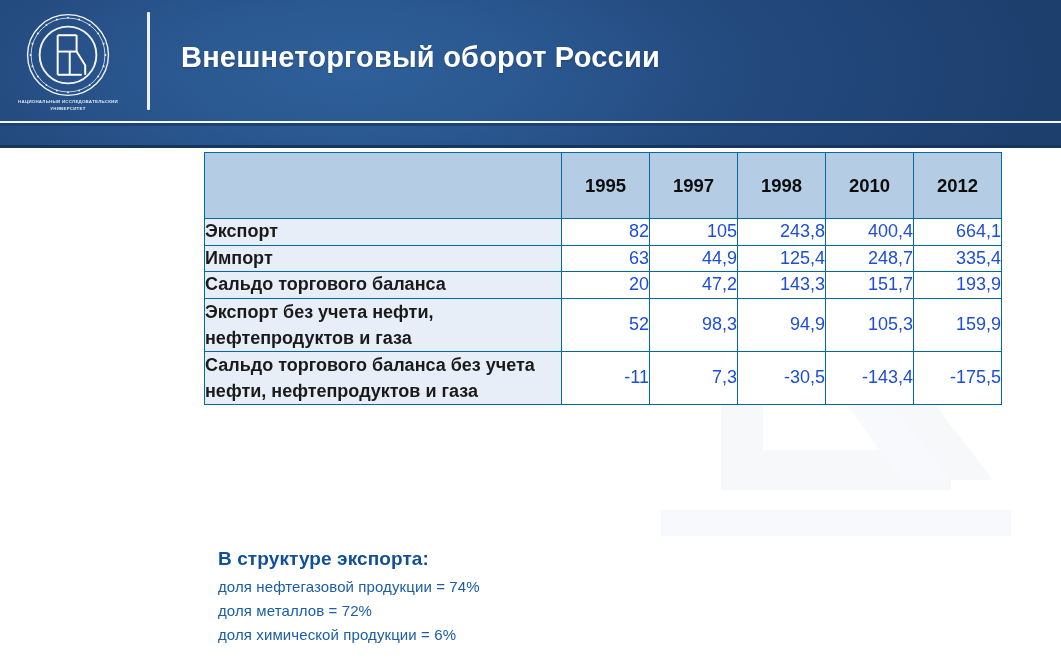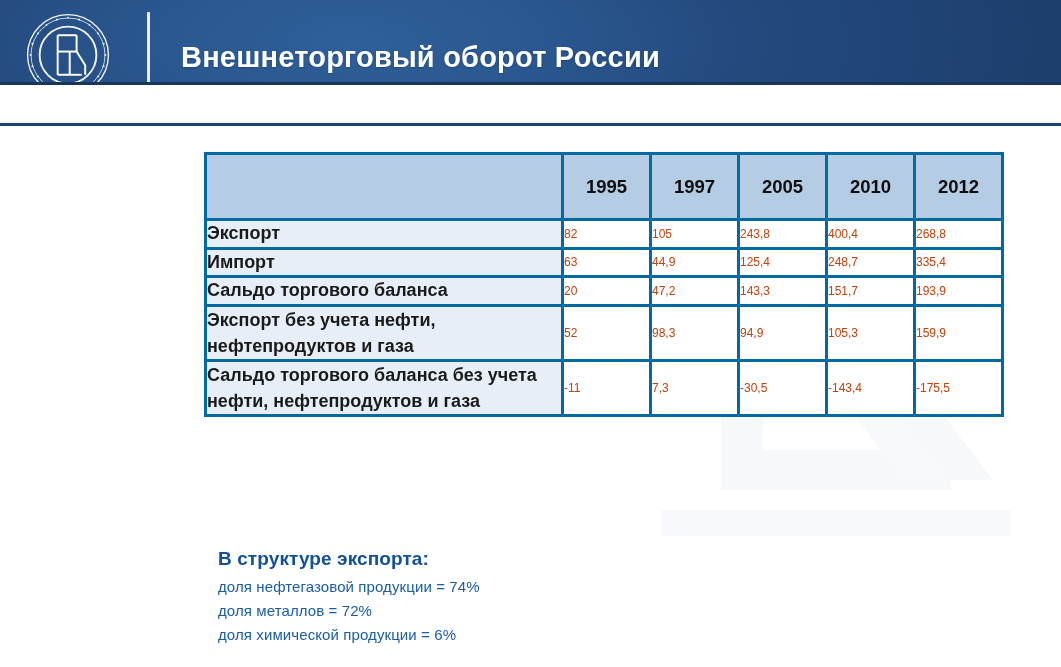--- a/index.html
+++ b/index.html
@@ -26,21 +26,21 @@
     opacity: 0.40;
     pointer-events: none;
     z-index: 0;
   }
 
   
   .header {
     position: absolute;
     left: 0; top: 0;
     width: 1061px;
-    height: 85px;
+    height: 148px;
     background:
       radial-gradient(ellipse 700px 260px at 33% 48%, #2f6099 0%, #2a5790 28%, #23497d 58%, #1d3f6e 100%);
     overflow: hidden;
     z-index: 2;
   }
   .header::after {
     content: "";
     position: absolute;
     left: 0; right: 0; bottom: 0;
     height: 3px;
@@ -126,21 +126,21 @@
     border-collapse: collapse;
     width: 797px;
     table-layout: fixed;
   }
 
   table.data-table col.c-label { width: 357px; }
   table.data-table col.c-year  { width: 88px; }
 
   table.data-table th,
   table.data-table td {
-    border: 3px solid #0369a1;
+    border: 1px solid #0369a1;
     padding: 0;
   }
 
   .hdr-cell {
     background: #b4cde4;
     height: 66px;
     color: #0d0d0d;
     font-size: 18.5px;
     font-weight: bold;
     text-align: center;
@@ -155,24 +155,24 @@
     font-weight: bold;
     text-align: left;
     vertical-align: middle;
     padding: 7px 0 7px 14px;
     line-height: 1.42;
     margin-top: 40px;
   }
 
   .row-value {
     background: #ffffff;
-    color: #c2410c;
-    font-size: 12px;
+    color: #1d4ed8;
+    font-size: 18px;
     font-weight: normal;
-    text-align: left;
+    text-align: right;
     vertical-align: middle;
   }
 
   tr.r-tall .row-label { line-height: 1.45; }
 
   
   .notes {
     position: absolute;
     left: 218px;
     top: 544px;
@@ -269,33 +269,33 @@
         <col class="c-year">
         <col class="c-year">
         <col class="c-year">
         <col class="c-year">
     </colgroup>
     <thead>
       <tr>
         <th class="hdr-cell blank"></th>
         <th class="hdr-cell">1995</th>
         <th class="hdr-cell">1997</th>
-        <th class="hdr-cell">2005</th>
+        <th class="hdr-cell">1998</th>
         <th class="hdr-cell">2010</th>
         <th class="hdr-cell">2012</th>
       </tr>
     </thead>
     <tbody>
       <tr>
         <td class="row-label">Экспорт</td>
         <td class="row-value">82</td>
         <td class="row-value">105</td>
         <td class="row-value">243,8</td>
         <td class="row-value">400,4</td>
-        <td class="row-value">268,8</td>
+        <td class="row-value">664,1</td>
       </tr>
       <tr>
         <td class="row-label">Импорт</td>
         <td class="row-value">63</td>
         <td class="row-value">44,9</td>
         <td class="row-value">125,4</td>
         <td class="row-value">248,7</td>
         <td class="row-value">335,4</td>
       </tr>
       <tr>

